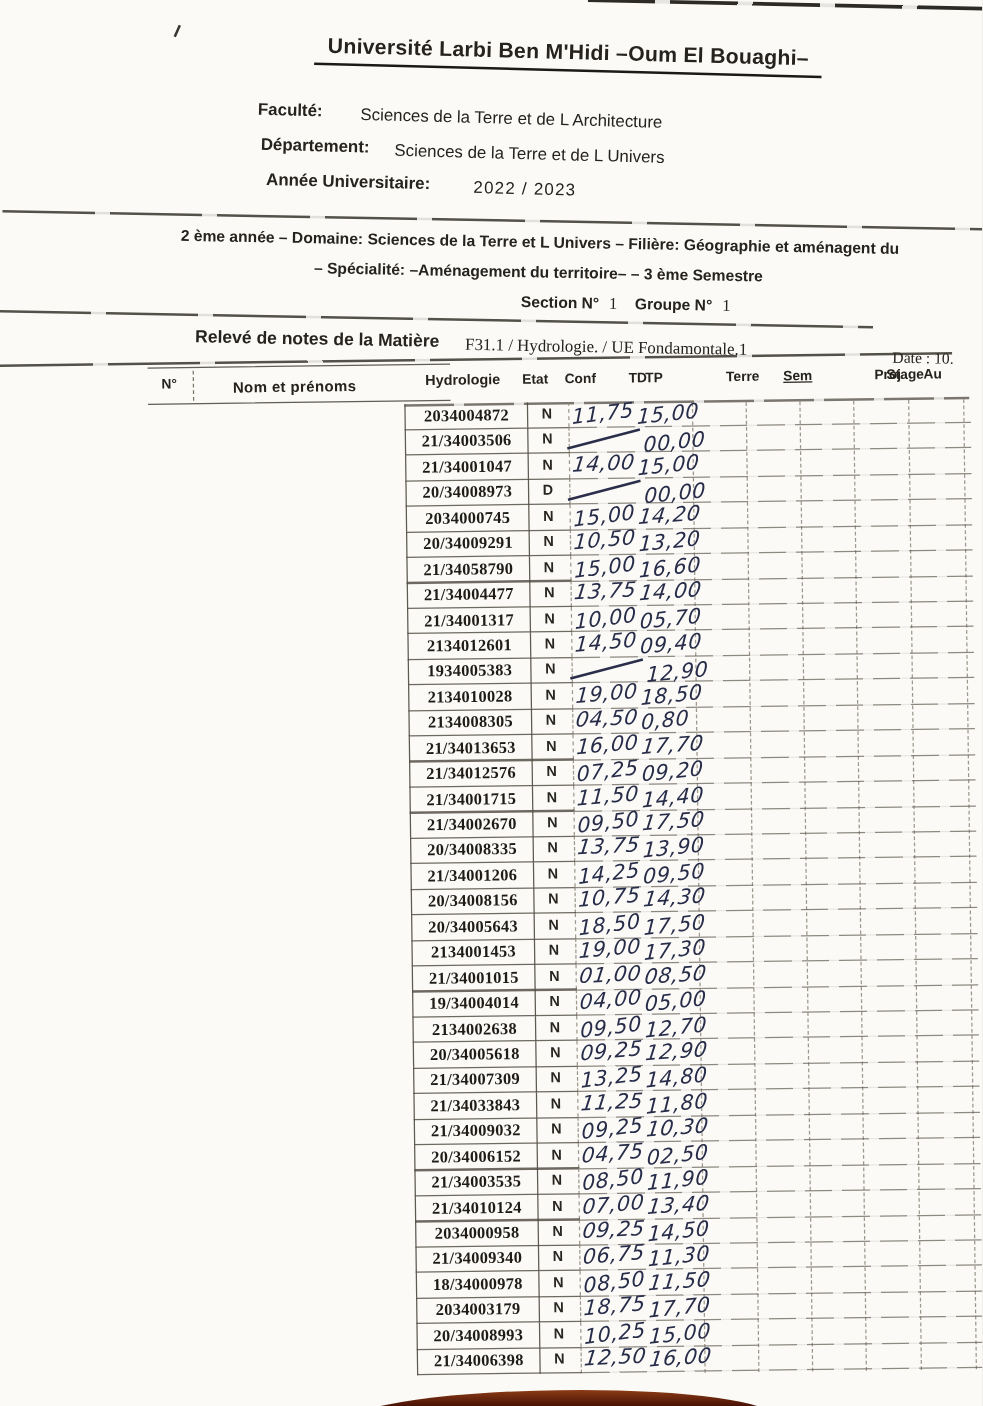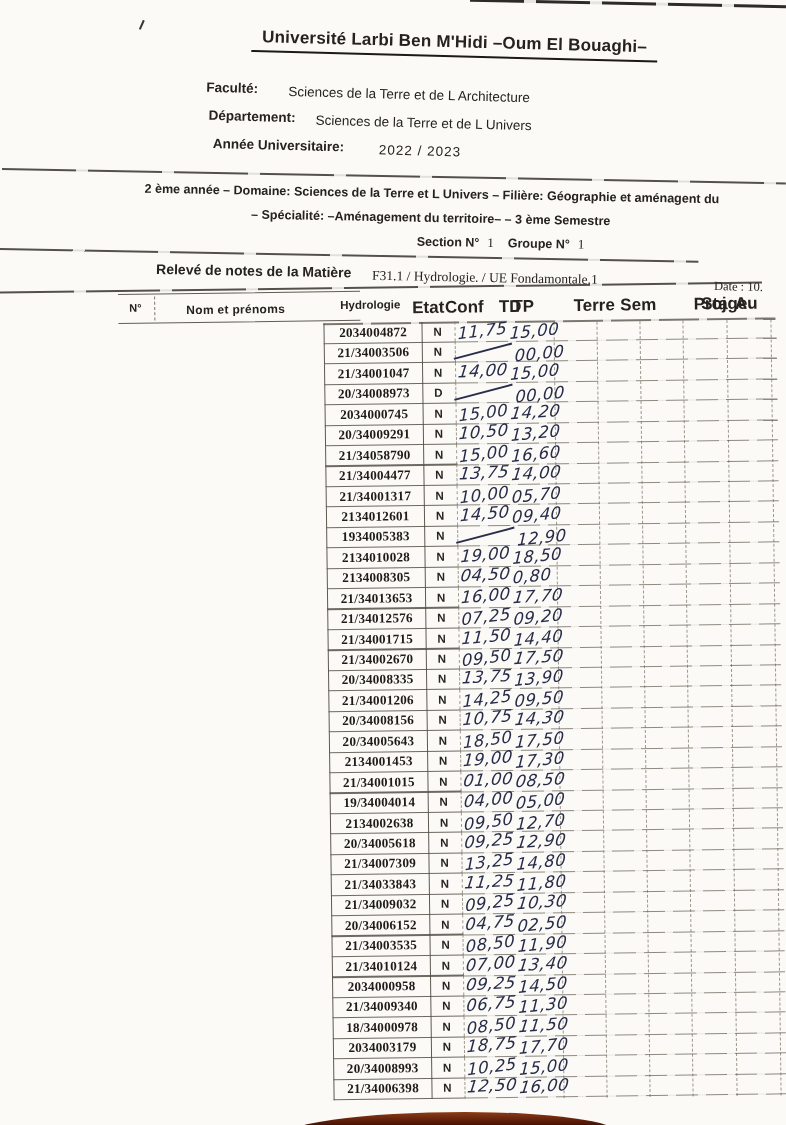--- a/index.html
+++ b/index.html
@@ -42,24 +42,24 @@
   .date-wrap { position:absolute; left:716px; top:98px; font-family:"Liberation Serif",serif; font-size:12.5px; white-space:nowrap; }
   
   .tbl { position:absolute; left:118px; top:290px; width:668px;
     transform:rotate(-0.75deg); transform-origin:0 0; }
   .topline { left:-118px; top:0; width:762px; }
   .namebox { position:absolute; left:0; top:4px; width:242px; height:28px;
     border-top:1.5px solid rgba(70,65,57,0.85); border-bottom:1.5px solid rgba(70,65,57,0.85); }
   .namebox .div1 { position:absolute; left:36px; top:2px; bottom:2px; border-left:1px dashed #7a7467; }
   .h-no  { position:absolute; left:11px; top:7px; font-weight:bold; font-size:11px; }
   .h-nom { position:absolute; left:68px; top:9px; font-weight:bold; font-size:12px; letter-spacing:0.3px; }
-  .chdr { position:absolute; top:12px; transform:translateX(-50%); font-weight:bold; font-size:17px; white-space:nowrap; }
+  .chdr { position:absolute; top:12px; transform:translateX(-50%); font-weight:bold; font-size:11px; white-space:nowrap; }
   .c-mat  { left:252px; font-size:11.5px; } .c-etat { left:310px; } .c-exam { left:346px; }
   .c-td   { left:392px; } .c-tp { left:405px; } .c-conf { left:476px; }
-  .c-sem  { left:520px; } .c-proj { left:592px; } .c-stage{ left:606px;text-align:right; } .c-au { left:628px; }
+  .c-sem  { left:520px;text-decoration:underline; } .c-proj { left:592px; } .c-stage{ left:606px;text-align:right; } .c-au { left:628px; }
   .tbody { position:absolute; left:0; top:36px; width:660px; }
   .bodytop { position:absolute; left:205px; top:0; width:452px; height:1.5px;
     background:repeating-linear-gradient(90deg, rgba(80,75,66,0.75) 0 40px, rgba(80,75,66,0.15) 40px 48px); }
   .vg { position:absolute; top:2px; height:776px; border-left:1px dashed rgba(125,119,106,0.75); }
   .vg1{left:435px}.vg2{left:478px}.vg3{left:521px}.vg4{left:564px}.vg5{left:608px}.vg6{left:652px}
   .row { position:relative; width:658px; height:20.45px; }
   .row::after { content:""; position:absolute; left:205px; width:132px; bottom:-0.5px; height:1.2px;
     background:rgba(86,80,70,0.85); }
   .row::before { content:""; position:absolute; left:337px; right:0; bottom:-0.5px; height:1px;
     background:repeating-linear-gradient(90deg, rgba(95,89,78,0.7) 0 22px, rgba(95,89,78,0.12) 22px 30px); }

